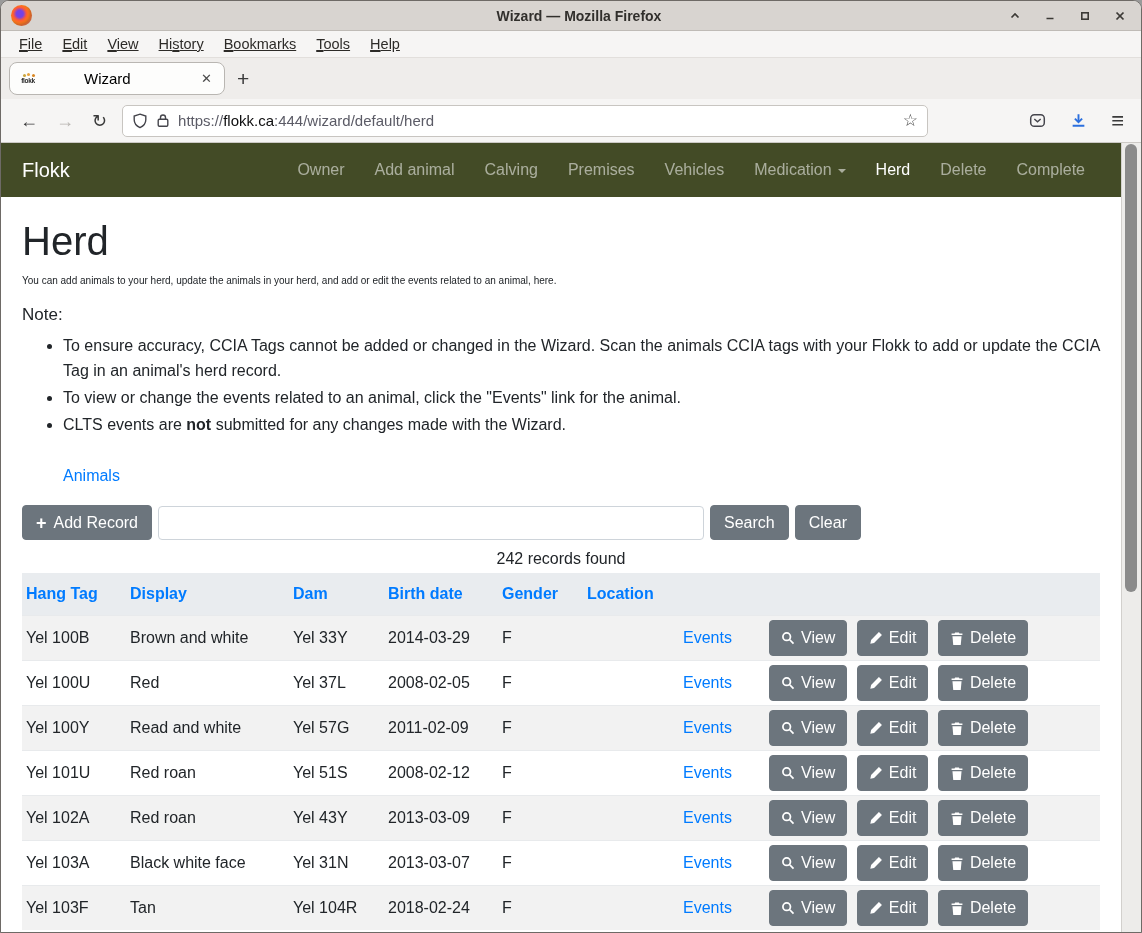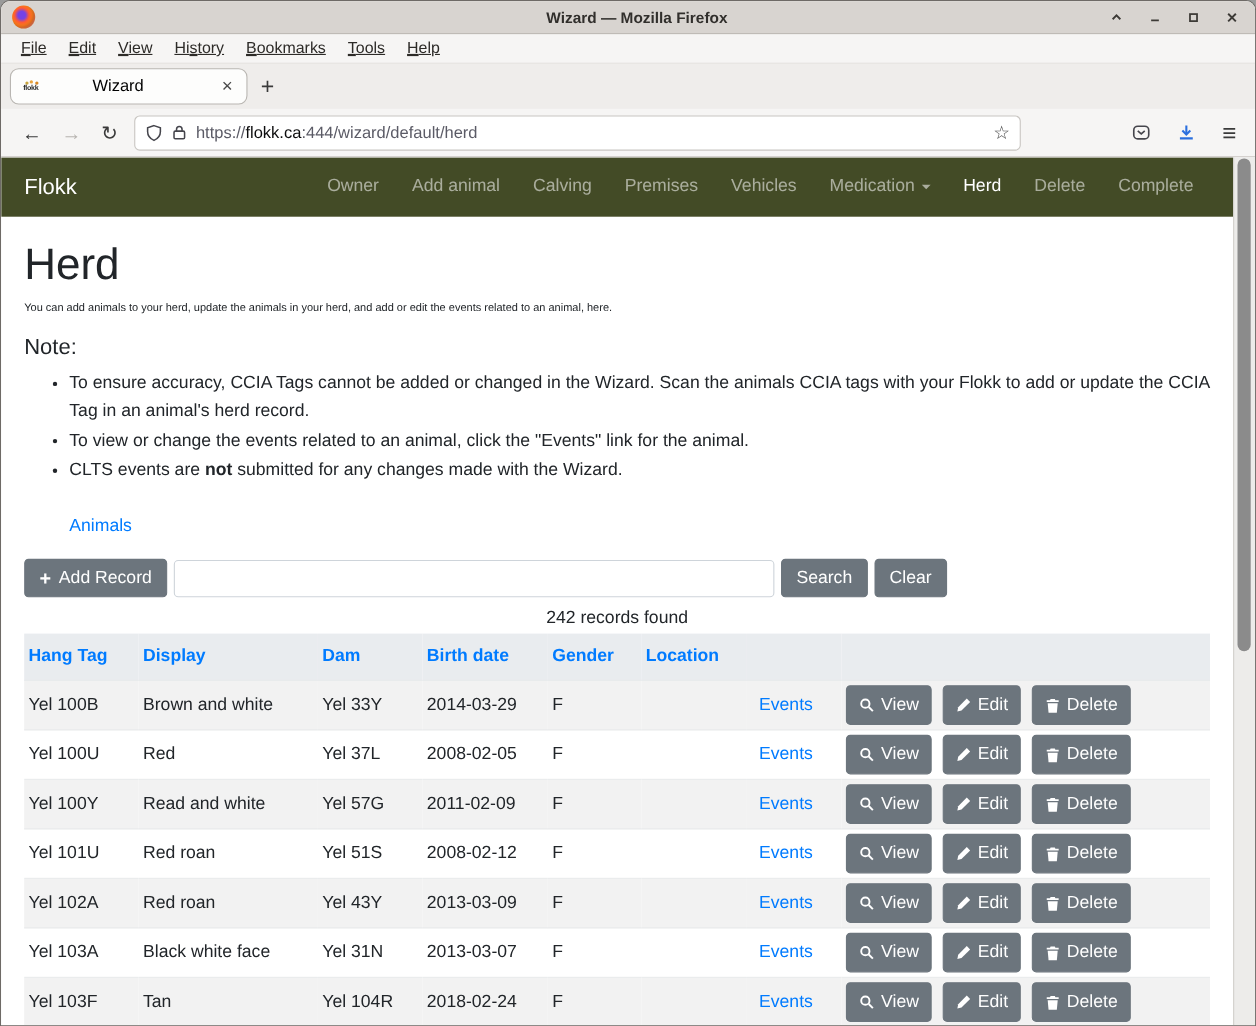--- a/index.html
+++ b/index.html
@@ -71,21 +71,21 @@
   .site-navbar { height:54px; background:#434b26; display:flex; align-items:center; padding:0 21px; }
   .brand { font-size:20px; color:#fff; cursor:pointer; }
   .nav-links { margin-left:auto; display:flex; align-items:center; }
   .nav-link { font-size:16px; color:rgba(255,255,255,0.55); padding:0 15px; cursor:pointer; text-decoration:none; white-space:nowrap; }
   .nav-link.active { color:#fff; }
   .caret { display:inline-block; width:0; height:0; border:4.5px solid transparent; border-top-color:currentColor; margin-left:6px; vertical-align:-2px; }
   
   .content { padding:0 21px; color:#212529; }
   h1.page-title { font-size:40px; font-weight:400; margin:21px 0 9px; line-height:1.15; }
   .intro { font-size:10px; line-height:1.5; margin:0 0 17px; }
-  .note-label { font-size:20px; margin:4px 0 8px; }
+  .note-label { font-size:17px; margin:4px 0 8px; }
   ul.notes { margin:0 0 16px; padding-left:41px; }
   ul.notes li { font-size:16px; line-height:25px; margin-bottom:2px; }
   .animals-link { display:inline-block; margin:14px 0 0 41px; color:#007bff; font-size:16px; text-decoration:none; cursor:pointer;text-align:right; }
   
   .controls { display:flex; gap:6px; margin:20px 0 0; align-items:center; }
   .btn {
     background:#6c757d; border:1px solid #6c757d; color:#fff; font-size:16px;
     border-radius:4px; height:35px; padding:0 13px; display:inline-flex; align-items:center; gap:7px;
     cursor:pointer; font-family:inherit; white-space:nowrap;
   }
@@ -94,21 +94,21 @@
     width:546px; height:34px; border:1px solid #ced4da; border-radius:4px;
     font-size:16px; padding:0 12px; color:#495057; font-family:inherit; outline:none;
   }
   .records-found { text-align:center; font-size:16px; margin:10px 0 5px; }
   
   table.herd { width:100%; border-collapse:collapse; table-layout:fixed; font-size:16px; }
   table.herd th { background:#e9ecef; color:#007bff; font-weight:bold; text-align:left; padding:12px 4px; cursor:pointer; }
   table.herd td { padding:4px 4px; height:44px; border-top:1px solid #e8eaec; vertical-align:middle; }
   table.herd td.text-cell { padding:12px 4px; }
   table.herd tbody tr:nth-child(odd) td { background:#f2f2f2; }
-  .events-cell { text-align:center; padding-right:19px !important; }
+  .events-cell { text-align:left; padding-right:19px !important; }
   .events-link { color:#007bff; text-decoration:none; cursor:pointer; }
   .row-btn {
     background:#6c757d; border:1px solid #6c757d; color:#fff; font-size:16px;
     border-radius:4px; height:36px; padding:0 11px; display:inline-flex; align-items:center; gap:6px;
     margin-right:5px; cursor:pointer; font-family:inherit; vertical-align:middle;
   }
   .row-btn svg { flex:none; }
 </style>
 </head>
 <body>

